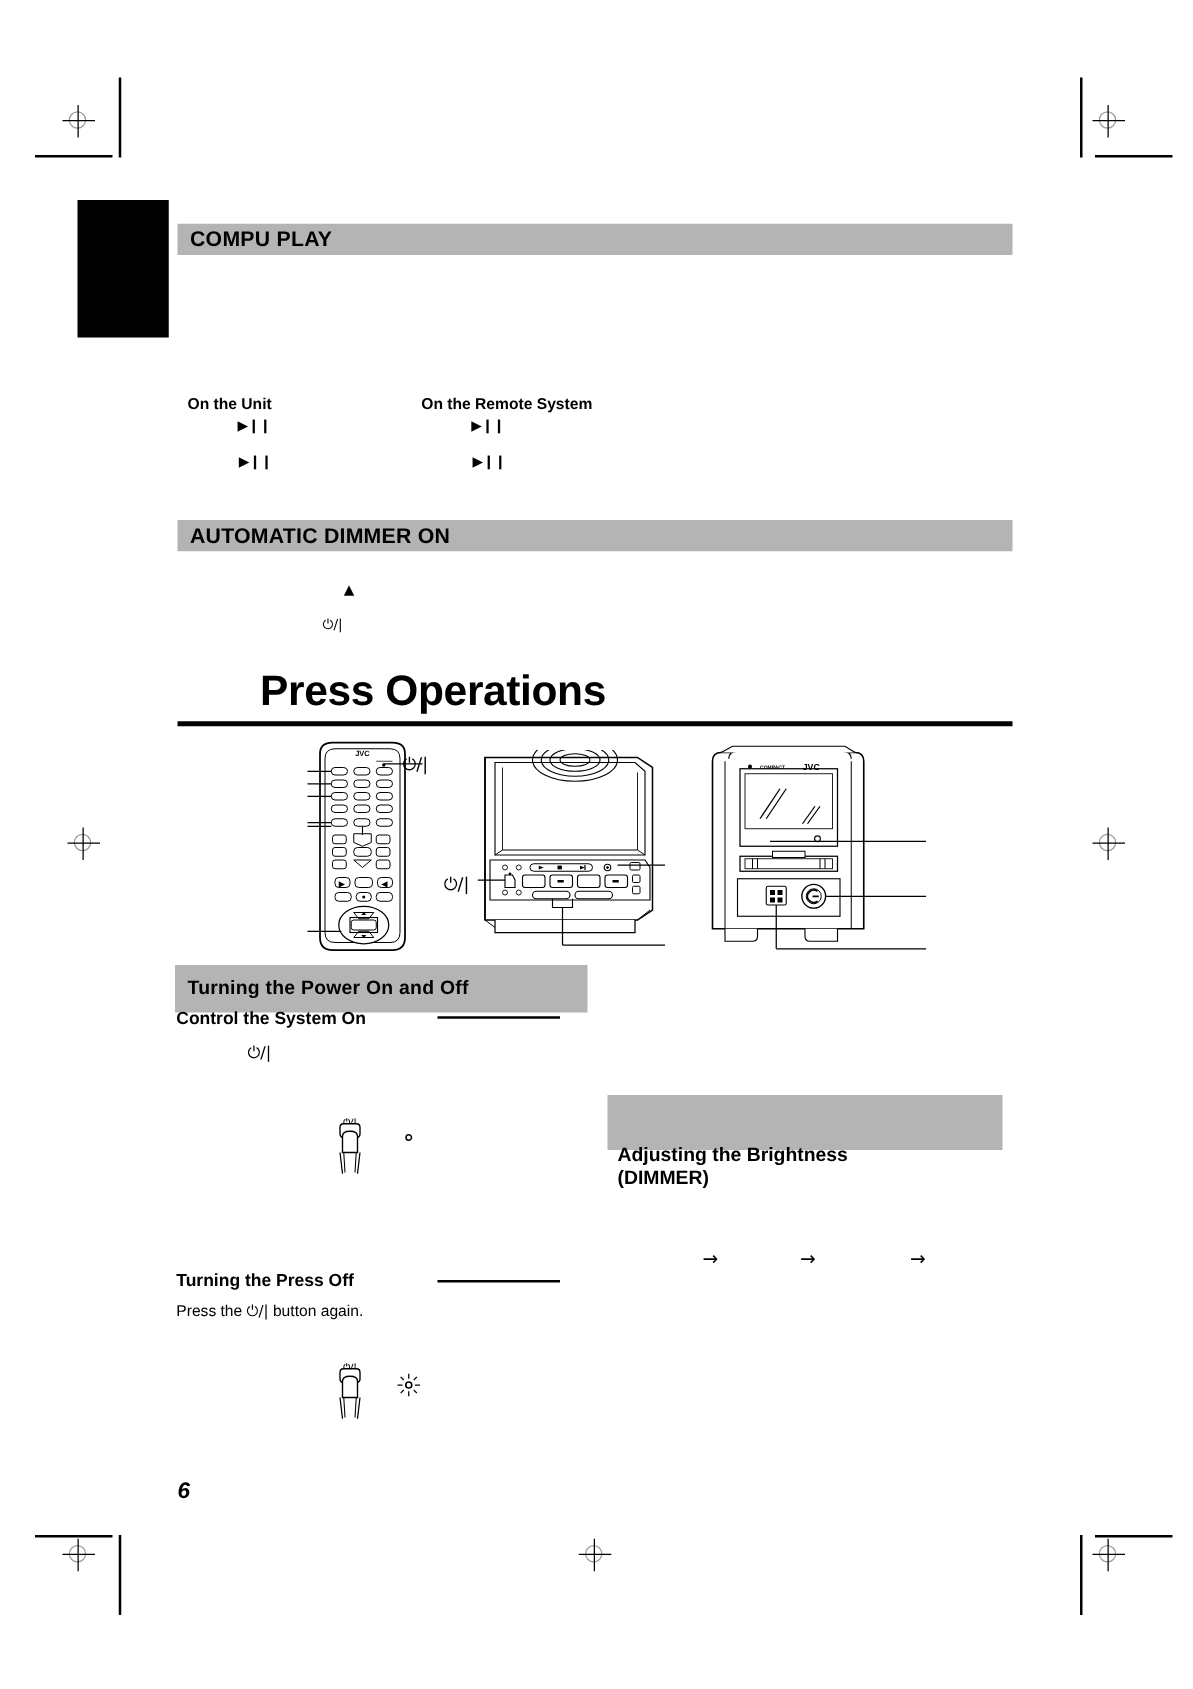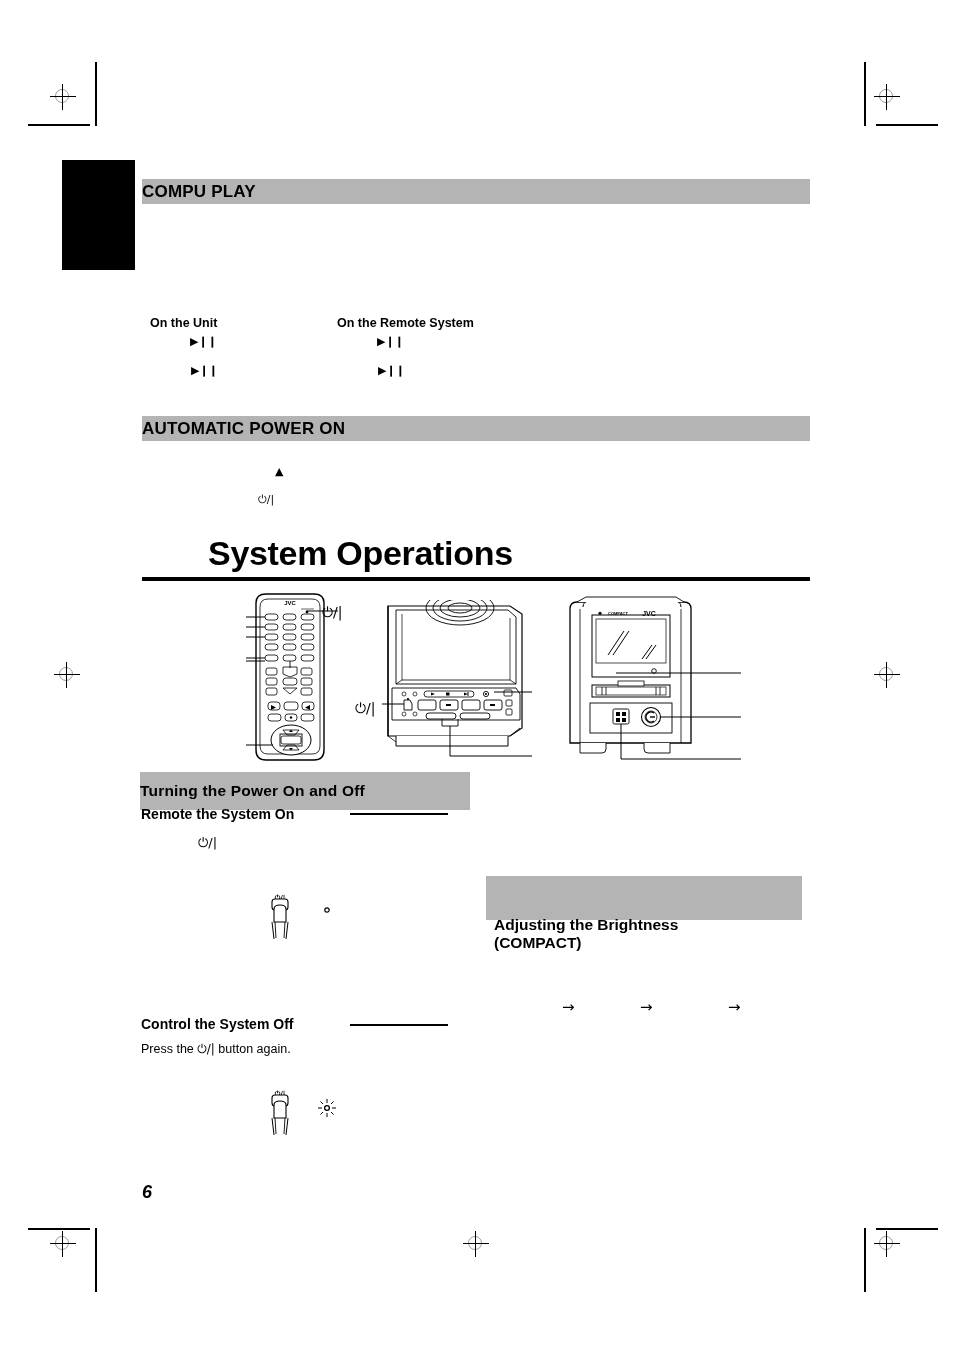--- a/index.html
+++ b/index.html
@@ -66,20 +66,21 @@
     position: absolute;
     background: #b4b4b4;
     box-sizing: border-box;
     display: flex;
     align-items: center;
   }
   .bar-title {
     font-weight: bold;
     font-size: 17px;
     letter-spacing: 0.2px;
+    padding-left: 10px;
     white-space: pre;
   }
   .bar-sub {
     font-weight: bold;
     font-size: 15.5px;
     padding-left: 8px;
     line-height: 1.18;
   }
 
   
@@ -224,27 +225,27 @@
 
   <div class="headbold" style="left:150px; top:316px;">On the Unit</div>
   <div class="headbold" style="left:337px; top:316px;">On the Remote System</div>
 
   <div class="glyph playpause" style="left:190px; top:336px;">▶❙❙</div>
   <div class="glyph playpause" style="left:377px; top:336px;">▶❙❙</div>
   <div class="glyph playpause" style="left:191px; top:365px;">▶❙❙</div>
   <div class="glyph playpause" style="left:378px; top:365px;">▶❙❙</div>
 
   <div class="bar" style="left:142px; top:416px; width:668px; height:25px;">
-    <span class="bar-title">AUTOMATIC POWER ON</span>
+    <span class="bar-title">AUTOMATIC DIMMER ON</span>
   </div>
 
   <div class="glyph ejectsym" style="left:275px; top:466px;">▲</div>
   <div class="glyph powersym-sm" style="left:258px; top:494px;">⏻/|</div>
 
-  <div class="chapter" style="left:208px; top:534px;">System Operations</div>
+  <div class="chapter" style="left:208px; top:534px;">Press Operations</div>
   <div class="chapter-rule" style="left:142px; top:577px; width:668px;"></div>
 
   <div class="illus" style="left:238px; top:590px;">
     <svg width="110" height="175" viewBox="0 0 110 175" fill="none" stroke="#000" stroke-width="1">
 
       <path d="M18 13 Q18 4 28 4 L76 4 Q86 4 86 13 L86 160 Q86 170 76 170 L28 170 Q18 170 18 160 Z" fill="#fff" stroke="#000" stroke-width="1.4"></path>
       <path d="M22 17 Q22 9 30 9 L74 9 Q82 9 82 17 L82 156 Q82 164 74 164 L30 164 Q22 164 22 156 Z" fill="#fff" stroke="#000" stroke-width="0.8"></path>
 
       <text x="52" y="15" font-family="Liberation Sans, sans-serif" font-size="6" font-weight="bold" text-anchor="middle" fill="#000" stroke="none">JVC</text>
 
@@ -447,21 +448,21 @@
       <line x1="95" y1="124" x2="175" y2="124" stroke="#000" stroke-width="1"></line>
       <line x1="55" y1="131" x2="55" y2="166" stroke="#000" stroke-width="1"></line>
       <line x1="55" y1="166" x2="175" y2="166" stroke="#000" stroke-width="1"></line>
     </svg>
   </div>
 
   <div class="bar" style="left:140px; top:772px; width:330px; height:38px;">
     <span class="bar-title" style="font-size:15.5px;">Turning the Power On and Off</span>
   </div>
 
-  <div class="subhead" style="left:141px; top:806px;">Remote the System On</div>
+  <div class="subhead" style="left:141px; top:806px;">Control the System On</div>
   <div class="subhead-rule" style="left:350px; top:813px; width:98px;"></div>
 
   <div class="glyph powersym" style="left:198px; top:836px;">⏻/|</div>
 
   <div class="illus" style="left:263px; top:892px;">
     <svg width="36" height="48" viewBox="0 0 36 48" fill="none" stroke="#000" stroke-width="1">
 
       <text x="17" y="8" font-family="DejaVu Sans, sans-serif" font-size="7" font-weight="bold" text-anchor="middle" fill="#000" stroke="none">⏻/|</text>
 
       <path d="M9 10 Q9 7 12 7 L22 7 Q25 7 25 10 L25 15 Q25 18 22 18 L12 18 Q9 18 9 15 Z" fill="#fff" stroke="#000" stroke-width="1.1"></path>
@@ -476,29 +477,29 @@
   </div>
   <div class="illus" style="left:322px; top:905px;">
     <svg width="10" height="10" viewBox="0 0 10 10">
       <circle cx="5" cy="5" r="2.2" fill="none" stroke="#000" stroke-width="1.2"></circle>
     </svg>
   </div>
 
   <div class="bar" style="left:486px; top:876px; width:316px; height:44px; align-items:flex-start;">
     <div style="padding-left:8px; padding-top:4px;">
       <div class="bar-sub" style="padding-left:0;margin-top:36px;">Adjusting the Brightness</div>
-      <div class="bar-sub" style="padding-left:0;">(COMPACT)</div>
+      <div class="bar-sub" style="padding-left:0;">(DIMMER)</div>
     </div>
   </div>
 
   <div class="glyph arrowsym" style="left:562px; top:1000px;">→</div>
   <div class="glyph arrowsym" style="left:640px; top:1000px;">→</div>
   <div class="glyph arrowsym" style="left:728px; top:1000px;">→</div>
 
-  <div class="subhead" style="left:141px; top:1016px;">Control the System Off</div>
+  <div class="subhead" style="left:141px; top:1016px;">Turning the Press Off</div>
   <div class="subhead-rule" style="left:350px; top:1024px; width:98px;"></div>
 
   <div class="bodybold" style="left:141px; top:1042px;">
     <span>Press the </span><span class="powersym" style="position:static; font-size:12px;">⏻/|</span><span> button again.</span>
   </div>
 
   <div class="illus" style="left:263px; top:1088px;">
     <svg width="36" height="48" viewBox="0 0 36 48" fill="none" stroke="#000" stroke-width="1">
       <text x="17" y="8" font-family="DejaVu Sans, sans-serif" font-size="7" font-weight="bold" text-anchor="middle" fill="#000" stroke="none">⏻/|</text>
       <path d="M9 10 Q9 7 12 7 L22 7 Q25 7 25 10 L25 15 Q25 18 22 18 L12 18 Q9 18 9 15 Z" fill="#fff" stroke="#000" stroke-width="1.1"></path>

